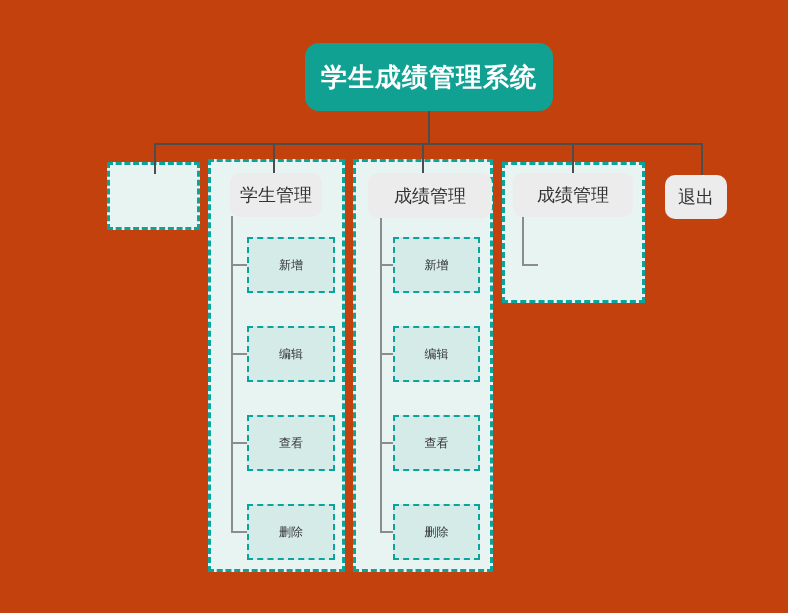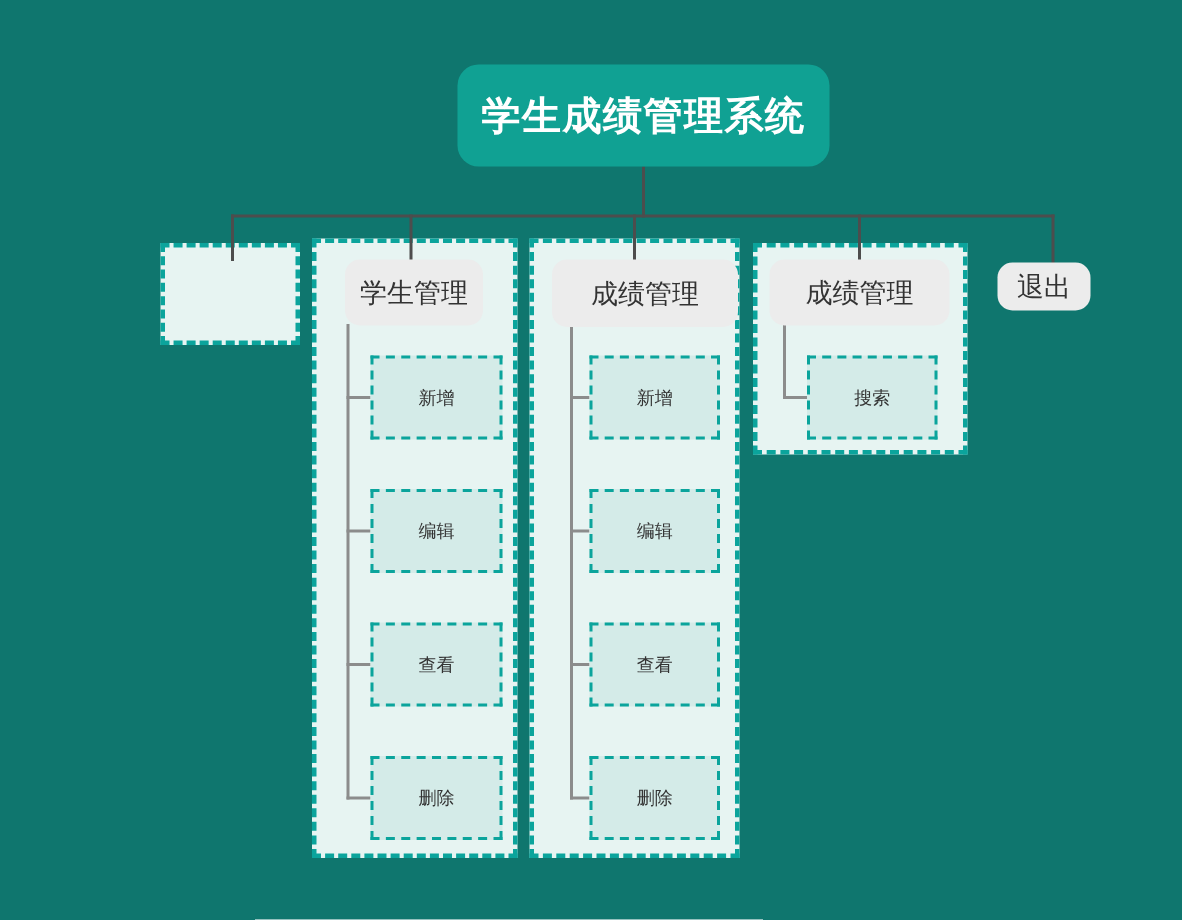--- a/index.html
+++ b/index.html
@@ -5,21 +5,21 @@
   html, body {
     margin: 0;
     padding: 0;
     background: #ffffff;
     font-family: "DejaVu Sans", "Liberation Sans", sans-serif;
   }
   .stage {
     position: relative;
     width: 788px;
     height: 613px;
-    background: #0f766e;
+    background: #c2410c;
     overflow: hidden;
   }
   
   .root-node {
     position: absolute;
     left: 305px; top: 43px;
     width: 248px; height: 68px;
     background: #10a193;
     border-radius: 14px;
     color: #ffffff;
@@ -96,21 +96,21 @@
   
   .g-login { left: 107px; top: 162px; width: 93px;  height: 68px; }
   .g-sm    { left: 208px; top: 159px; width: 137px; height: 413px; }
   .g-gm    { left: 353px; top: 159px; width: 140px; height: 413px; }
   .g-tg    { left: 502px; top: 162px; width: 143px; height: 141px; }
   
   .n-login { left: 118px; top: 173px; width: 72px;  height: 44px; }
   .n-sm    { left: 230px; top: 173px; width: 92px;  height: 44px; }
   .n-gm    { left: 368px; top: 173px; width: 124px; height: 45px; }
   .n-tg    { left: 513px; top: 173px; width: 120px; height: 44px; }
-  .n-exit  { left: 665px; top: 175px; width: 62px;  height: 32px; }
+  .n-exit  { left: 665px; top: 175px; width: 62px;  height: 44px; }
   
   .s-sm-1 { left: 247px; top: 237px; width: 88px; height: 56px; }
   .s-sm-2 { left: 247px; top: 326px; width: 88px; height: 56px; }
   .s-sm-3 { left: 247px; top: 415px; width: 88px; height: 56px; }
   .s-sm-4 { left: 247px; top: 504px; width: 88px; height: 56px; }
   .s-gm-1 { left: 393px; top: 237px; width: 87px; height: 56px; }
   .s-gm-2 { left: 393px; top: 326px; width: 87px; height: 56px; }
   .s-gm-3 { left: 393px; top: 415px; width: 87px; height: 56px; }
   .s-gm-4 { left: 393px; top: 504px; width: 87px; height: 56px; }
   .s-tg-1 { left: 538px; top: 237px; width: 87px; height: 56px; }
@@ -167,16 +167,15 @@
   <div class="sub-node s-sm-1">新增</div>
   <div class="sub-node s-sm-2">编辑</div>
   <div class="sub-node s-sm-3">查看</div>
   <div class="sub-node s-sm-4">删除</div>
 
   <div class="sub-node s-gm-1">新增</div>
   <div class="sub-node s-gm-2">编辑</div>
   <div class="sub-node s-gm-3">查看</div>
   <div class="sub-node s-gm-4">删除</div>
 
-  <div class="sub-node s-tg-1">搜索</div>
 
 
 </div>
 
 </body></html>

